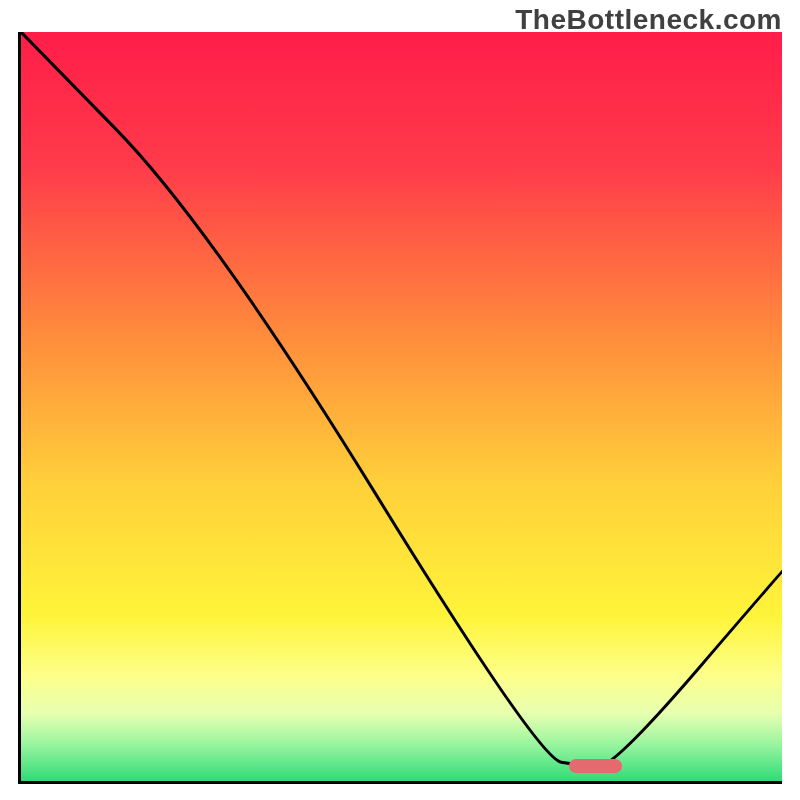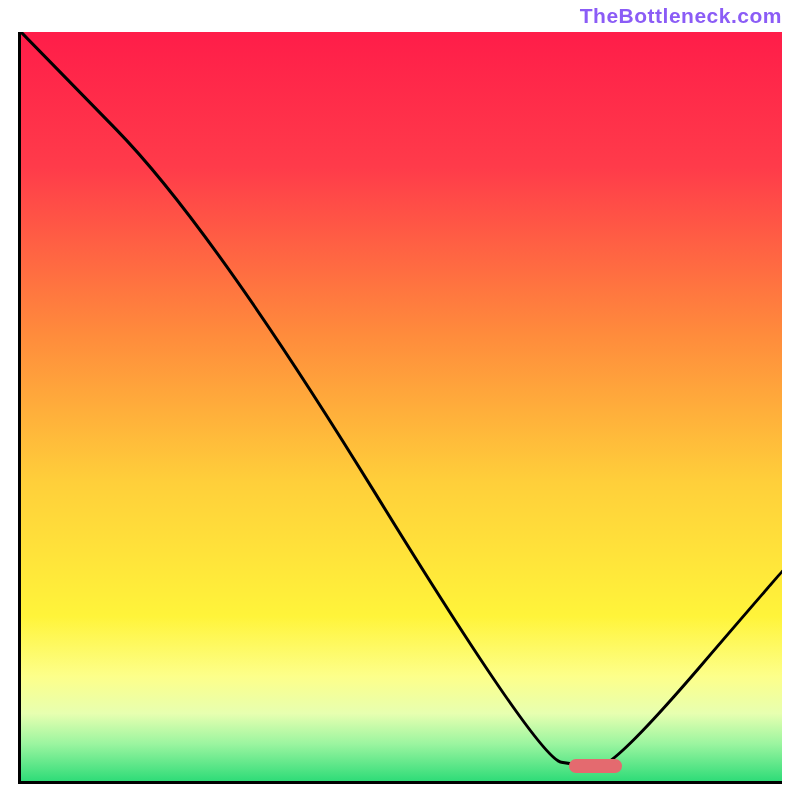--- a/index.html
+++ b/index.html
@@ -12,23 +12,23 @@
   }
   .wrap {
     position: relative;
     width: 800px;
     height: 800px;
   }
   .watermark {
     position: absolute;
     top: 4px;
     right: 18px;
-    font-size: 21px;
+    font-size: 28px;
     font-weight: 600;
-    color: #8b5cf6;
+    color: #404040;
     letter-spacing: 0.5px;
   }
   .plot {
     position: absolute;
     left: 18px;
     top: 32px;
     width: 764px;
     height: 752px;
     border: 3px solid #000;
     border-top: none;

